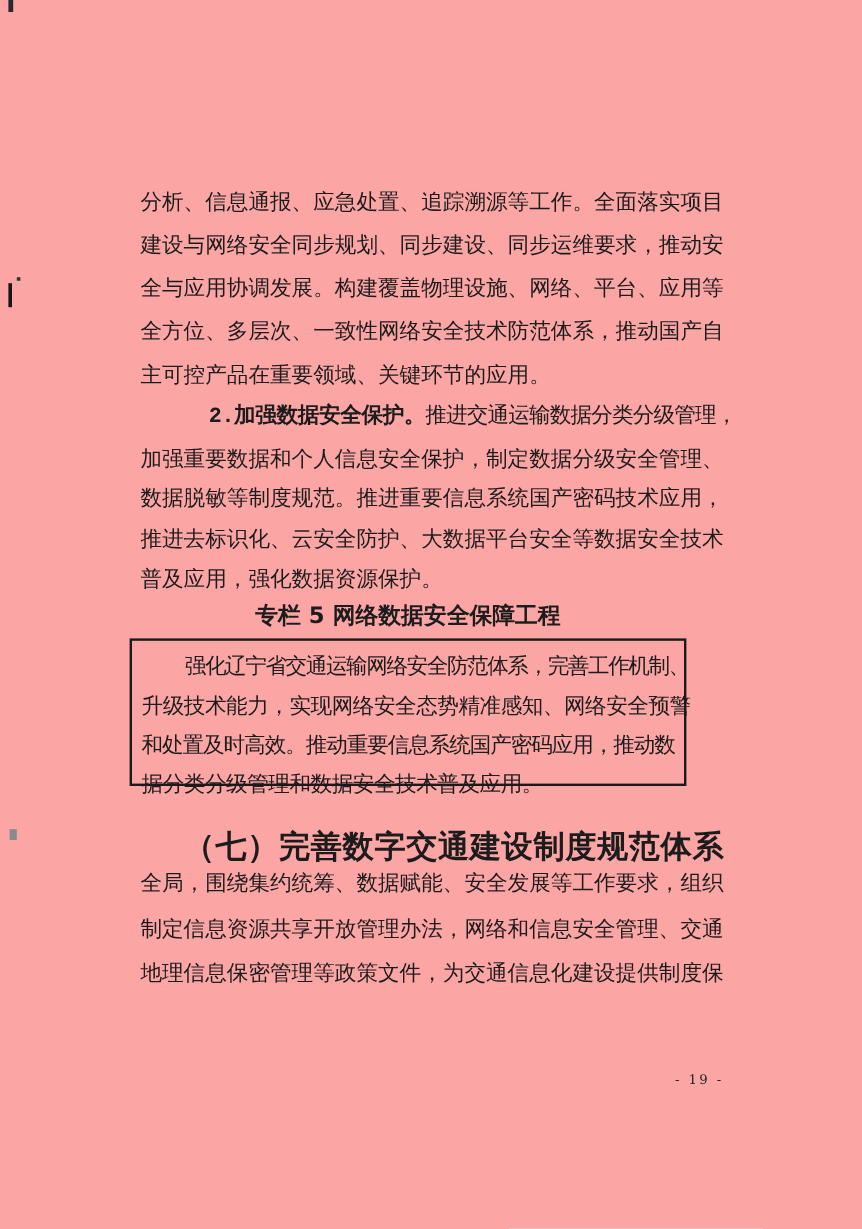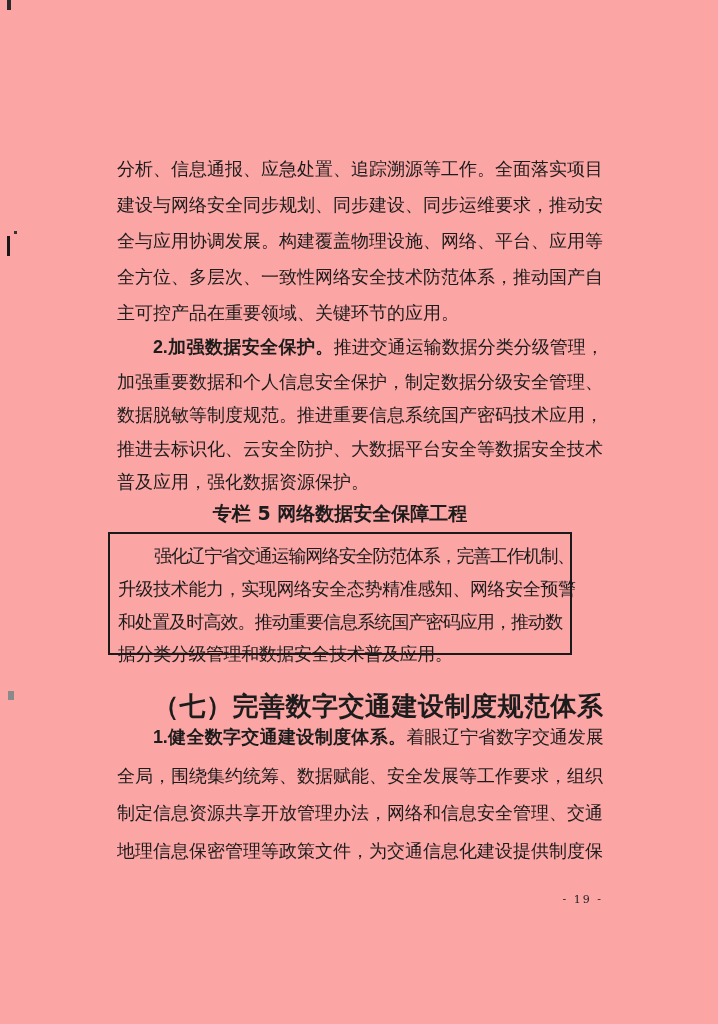--- a/index.html
+++ b/index.html
@@ -17,23 +17,24 @@
     white-space: nowrap;
     font-size: 18px;
     text-align: justify;
     text-align-last: justify;
     text-justify: inter-character;
   }
   .line.short { text-align-last: left; }
   .indent { text-indent: 36px; }
   .tight { letter-spacing: -0.7px; }
   .bold-lead {
-    font-family: Liberation Sans, sans-serif;
+    font-family: Liberation Mono, monospace;
     font-weight: 700;
     letter-spacing: -0.3px;
+    margin-left: 21px;
   }
   .p1 { top: 151px; }
   .p1 .line { line-height: 36px; }
   .p2 { top: 330px; }
   .p2 .line { line-height: 33.5px; }
   .box-title {
     position: absolute;
     top: 500px; left: 108px; width: 464px;
     font-family: "DejaVu Sans", sans-serif;
     font-weight: 700;
@@ -108,21 +109,20 @@
   <div class="spec-box">
     <div class="line indent tight2">强化辽宁省交通运输网络安全防范体系，完善工作机制、</div>
     <div class="line">升级技术能力，实现网络安全态势精准感知、网络安全预警</div>
     <div class="line tight2">和处置及时高效。推动重要信息系统国产密码应用，推动数</div>
     <div class="line short">据分类分级管理和数据安全技术普及应用。</div>
   </div>
 
   <div class="heading7 indent">（七）完善数字交通建设制度规范体系</div>
 
   <section class="block p3">
-    <div class="line indent tight"><span class="bold-lead">1.健全数字交通建设制度体系。</span><span>着眼辽宁省数字交通发展</span></div>
     <div class="line">全局，围绕集约统筹、数据赋能、安全发展等工作要求，组织</div>
     <div class="line">制定信息资源共享开放管理办法，网络和信息安全管理、交通</div>
     <div class="line">地理信息保密管理等政策文件，为交通信息化建设提供制度保</div>
   </section>
 
   <div class="page-number">- 19 -</div>
 
 </div>
 
 </body></html>

